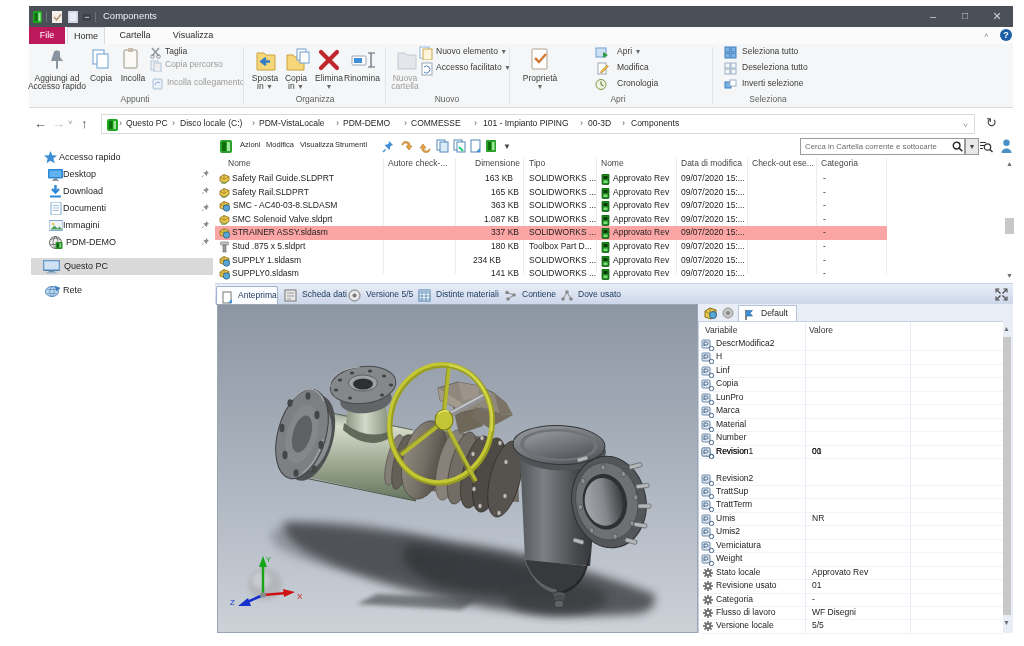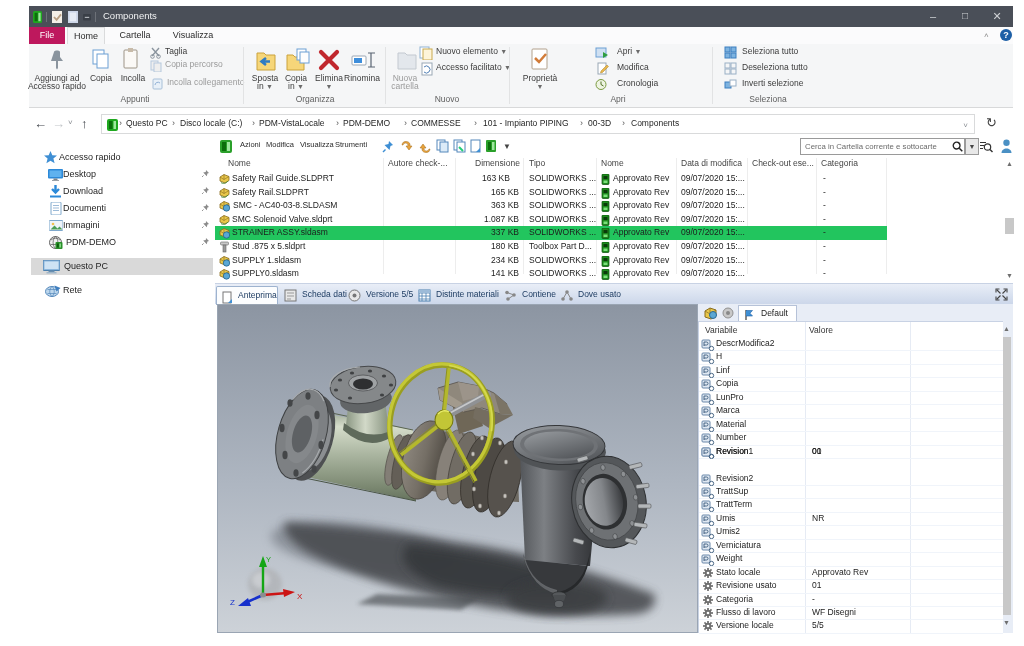--- a/index.html
+++ b/index.html
@@ -21,21 +21,21 @@
 .crumb{position:absolute;top:3px;color:#1f1f1f;white-space:nowrap}
 #nav{position:absolute;left:0;top:129px;width:186px;height:498px;background:#fff;font-size:9px;color:#1f1f1f}
 .navitem{position:absolute;white-space:nowrap}
 .navpin{position:absolute;left:172px;color:#8a8a8a;font-size:9px}
 #listpane{position:absolute;left:186px;top:129px;width:798px;height:154px;background:#fff}
 #pdmbar{position:absolute;left:0;top:3px;width:798px;height:19px;font-size:8.5px;color:#2b2b2b}
 #hdr{position:absolute;left:0;top:21px;width:785px;height:15px;font-size:8.5px;color:#454545}
 .hcol{position:absolute;top:2px;white-space:nowrap}
 .vline{position:absolute;top:2px;height:116px;width:1px;background:#ededed}
 .frow{position:absolute;left:0;width:672px;height:13.6px;font-size:8.5px;color:#1c1c1c;white-space:nowrap}
-.fsel{background:#22c55e}
+.fsel{background:#fca5a5}
 .cell{position:absolute;top:1px}
 .sarrow{position:absolute;color:#6f6f6f;font-size:7px;text-align:center;width:11px}
 .sthumb{position:absolute;background:#c8c8c8}
 #ptabs{position:absolute;left:186px;top:277px;width:798px;height:21px;background:linear-gradient(#e9eef7,#ccd7ea);border-top:1px solid #c8d2e4;font-size:8.5px;color:#1e3c62}
 .ptab{position:absolute;top:2px;height:19px;line-height:17px;white-space:nowrap}
 .ptabsel{background:#fcfdfe;border:1px solid #9eb3cf;border-bottom:none;border-radius:2px 2px 0 0}
 #varpanel{position:absolute;left:669px;top:298px;width:315px;height:329px;background:#e8edf6;font-size:8.5px}
 #vargrid{position:absolute;left:0px;top:17px;width:305px;height:312px;background:#fff;border:1px solid #c8d2e4;border-bottom:none;border-right:none}
 .vrow{position:absolute;left:0;width:304px;height:13.45px;color:#1c1c1c;white-space:nowrap;border-bottom:1px solid #f0f4fa}
 .vname{position:absolute;left:17px;top:0px}
@@ -380,21 +380,21 @@
     <div class="vline" style="left:601px;top:23px"></div>
       <div class="vline" style="left:671px;top:23px"></div>
     <div id="rows">
         <div class="frow " style="top:37px">
           <svg width="13" height="12" style="position:absolute;left:3px;top:1px">
             <path d="M2 4 l4 -2.5 5 2 0 4 -4 2.5 -5 -2 Z" fill="#e8c74a" stroke="#8a6d1f" stroke-width=".8"></path>
             <path d="M6 1.5 l0 5 5 -3 M2 4 l4 2.5" stroke="#8a6d1f" fill="none" stroke-width=".6"></path>
             <path d="M3 9.5 c2 1.5,5 1,7 -1.5" stroke="#4a8a3a" fill="none"></path>
           </svg>
   <div class="cell" style="left:17px">Safety Rail Guide.SLDPRT</div>
-  <div class="cell" style="left:258px;width:46px;text-align:center">163 KB</div>
+  <div class="cell" style="left:252px;width:46px;text-align:right">163 KB</div>
   <div class="cell" style="left:314px">SOLIDWORKS ...</div>
   <div class="cell" style="left:386px;width:9px;height:11px">
             <svg width="9" height="11" style="position:absolute;top:1px">
               <rect x="1" y="0" width="7" height="10.5" rx="1" fill="#1d8a1d" stroke="#0a4a0a" stroke-width=".7"></rect>
               <rect x="2.5" y="2" width="4" height="3" fill="#0a3a0a"></rect>
               <rect x="2.5" y="6.5" width="4" height="2.5" fill="#7adf7a"></rect>
             </svg>
           </div>
   <div class="cell" style="left:398px">Approvato Rev</div>
   <div class="cell" style="left:466px">09/07/2020 15:...</div>
@@ -499,21 +499,21 @@
   <div class="cell" style="left:466px">09/07/2020 15:...</div>
   <div class="cell" style="left:608px">-</div>
         </div>
         <div class="frow " style="top:118.6px">
           <svg width="13" height="12" style="position:absolute;left:3px;top:1px">
             <path d="M2 4 l4 -2.5 5 2 0 4 -4 2.5 -5 -2 Z" fill="#e8c74a" stroke="#8a6d1f" stroke-width=".8"></path>
             <path d="M6 1.5 l0 5 5 -3 M2 4 l4 2.5" stroke="#8a6d1f" fill="none" stroke-width=".6"></path>
             <circle cx="8.5" cy="8" r="3.2" fill="#5aa7d4" stroke="#1a5a84" stroke-width=".7"></circle>
           </svg>
   <div class="cell" style="left:17px">SUPPLY 1.sldasm</div>
-  <div class="cell" style="left:258px;width:46px;text-align:right">234 KB</div>
+  <div class="cell" style="left:258px;width:46px;text-align:left">234 KB</div>
   <div class="cell" style="left:314px">SOLIDWORKS ...</div>
   <div class="cell" style="left:386px;width:9px;height:11px">
             <svg width="9" height="11" style="position:absolute;top:1px">
               <rect x="1" y="0" width="7" height="10.5" rx="1" fill="#1d8a1d" stroke="#0a4a0a" stroke-width=".7"></rect>
               <rect x="2.5" y="2" width="4" height="3" fill="#0a3a0a"></rect>
               <rect x="2.5" y="6.5" width="4" height="2.5" fill="#7adf7a"></rect>
             </svg>
           </div>
   <div class="cell" style="left:398px">Approvato Rev</div>
   <div class="cell" style="left:466px">09/07/2020 15:...</div>

